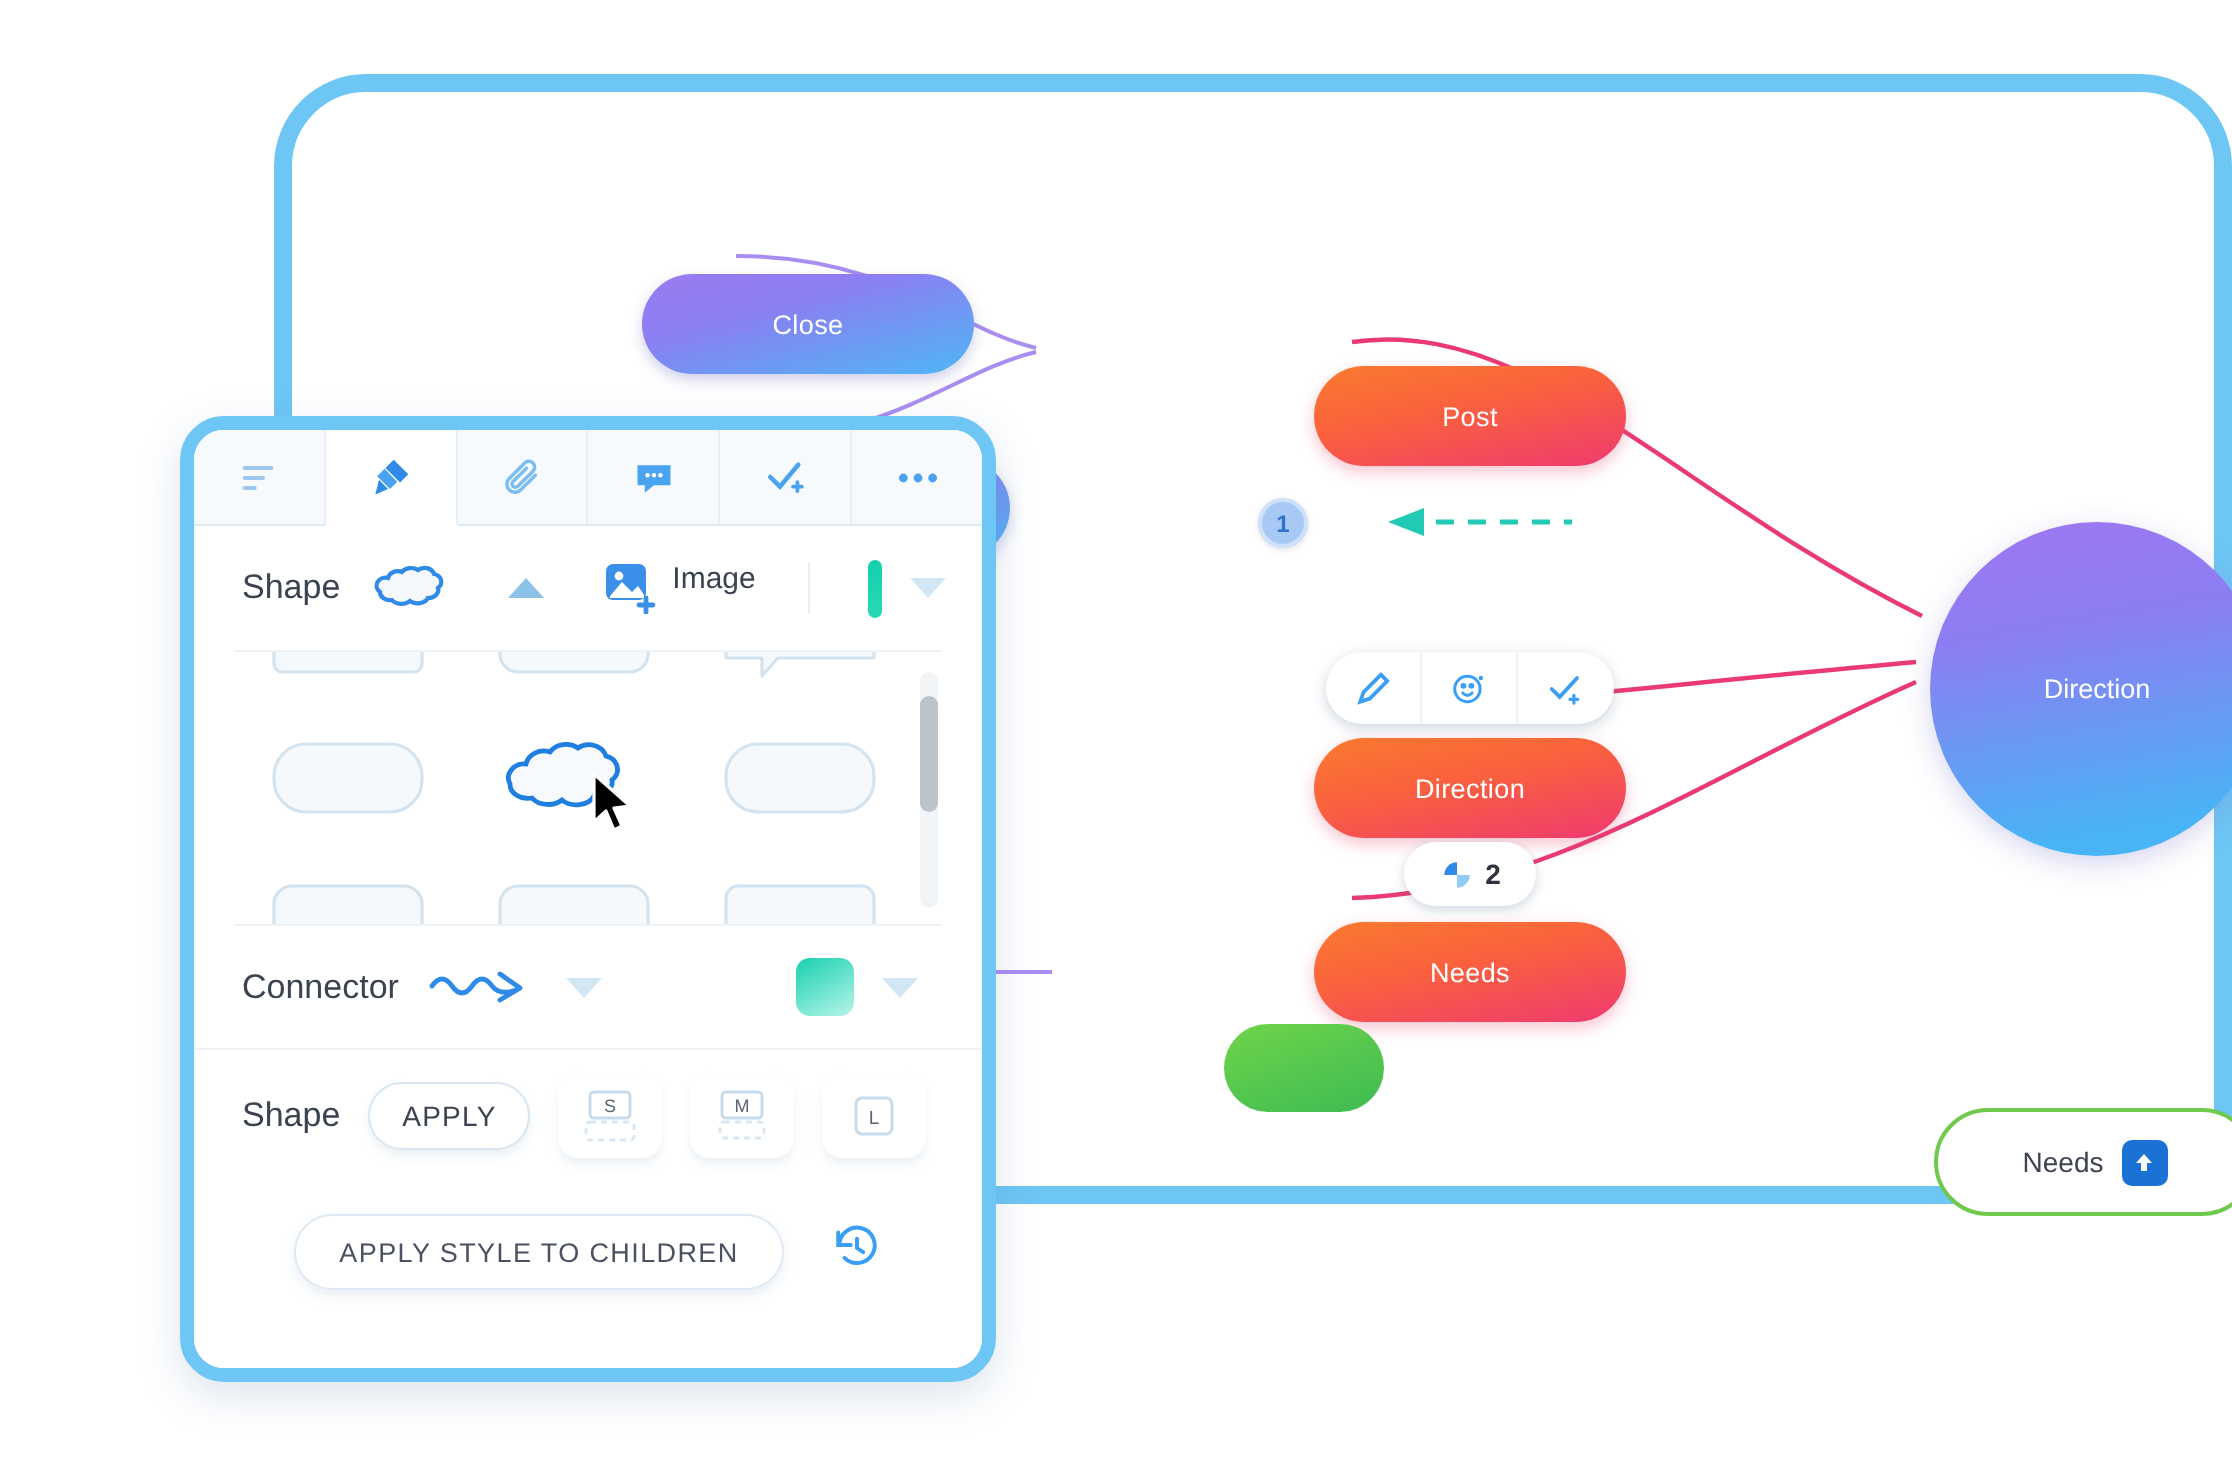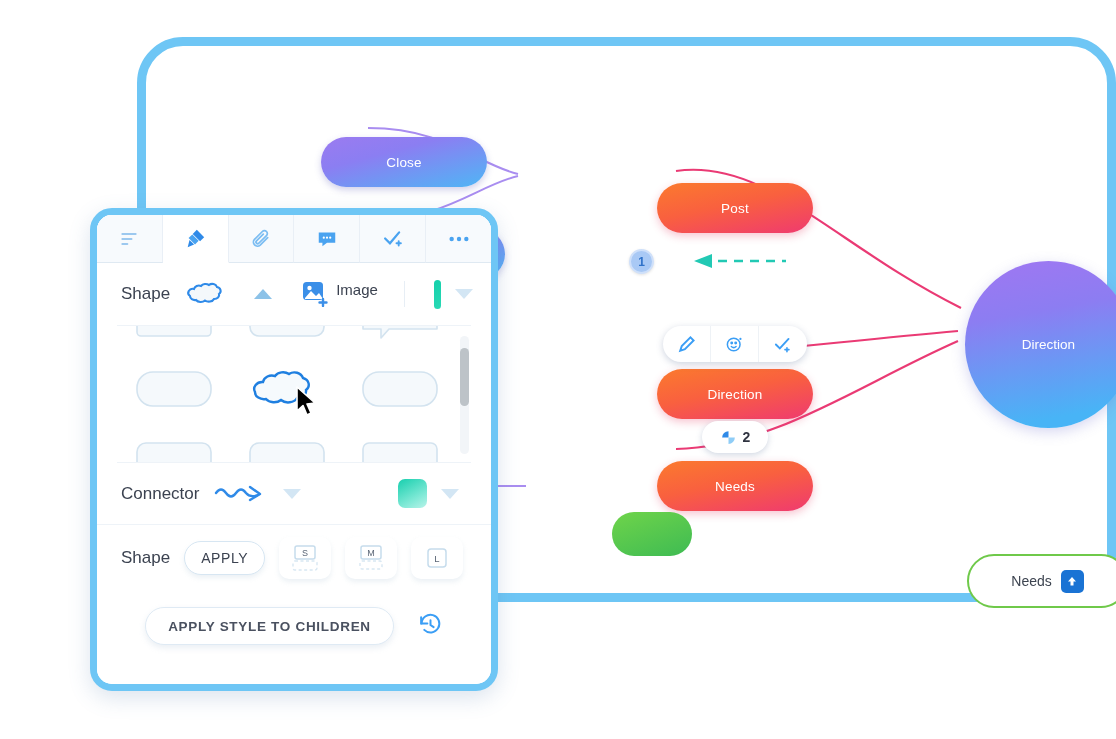--- a/index.html
+++ b/index.html
@@ -276,21 +276,20 @@
     padding: 0 20px;
   }
   .apply-btn {
     height: 38px; border-radius: 19px;
     border: 1.5px solid #dfeaf4;
     background: #fff;
     display: flex; align-items: center; justify-content: center;
     padding: 0 22px;
     font-size: 13.5px; color: #4a5160; letter-spacing: .7px;
     box-shadow: 0 3px 6px rgba(150,175,200,.2);
-    font-weight: bold;
   }
 </style>
 </head>
 <body>
 
 <div id="root">
 
   <div class="canvas-frame">
 
     <div class="mindmap-layer">

